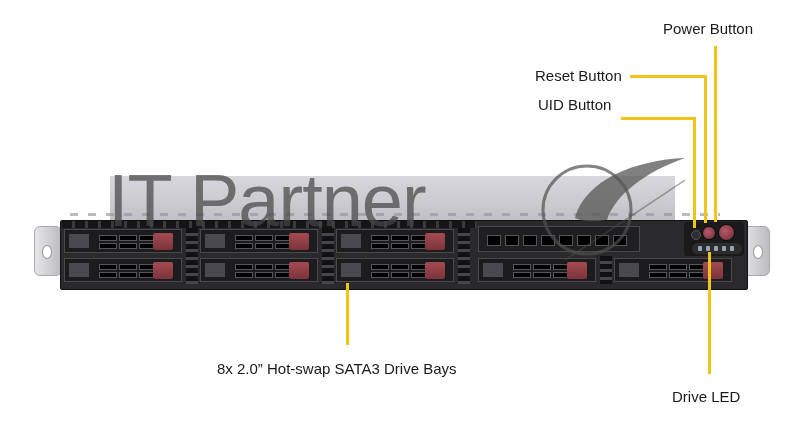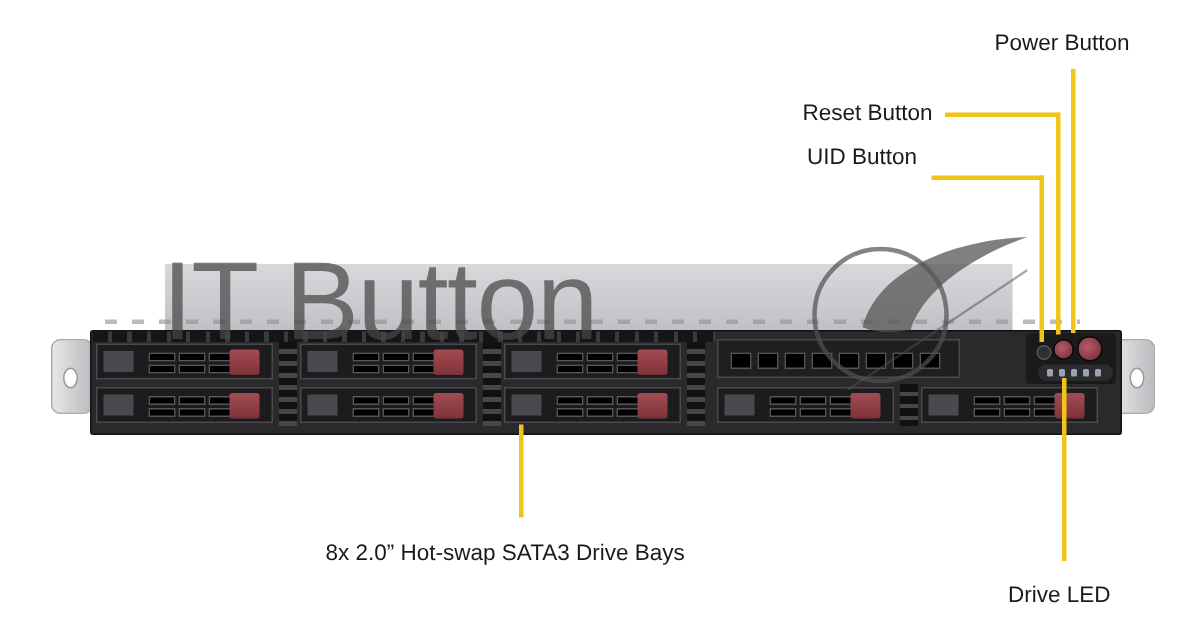--- a/index.html
+++ b/index.html
@@ -210,21 +210,21 @@
 <div class="btn" style="left:702px;top:226px;width:12px;height:12px;"></div>
 <div class="btn" style="left:718px;top:224px;width:15px;height:15px;"></div>
 <div class="led-strip">
   <div class="led" style="left:6px;"></div>
   <div class="led" style="left:14px;"></div>
   <div class="led" style="left:22px;"></div>
   <div class="led" style="left:30px;"></div>
   <div class="led" style="left:38px;"></div>
 </div>
 
-<div class="watermark">IT Button</div>
+<div class="watermark">IT Partner</div>
 <svg class="wm-logo" width="150" height="110" viewBox="0 0 150 110">
   <circle cx="52" cy="60" r="44" fill="none" stroke="rgba(80,80,80,0.7)" stroke-width="3"></circle>
   <path d="M40 68 C 50 30, 100 10, 150 8 C 110 22, 80 45, 72 70 C 60 72, 48 72, 40 68 Z" fill="rgba(85,85,85,0.75)"></path>
   <path d="M30 110 L 150 30" stroke="rgba(80,80,80,0.5)" stroke-width="1.5"></path>
 </svg>
 
 <div class="line" style="left:714px;top:46px;width:3px;height:176px;"></div>
 <div class="line" style="left:630px;top:75px;width:76px;height:3px;"></div>
 <div class="line" style="left:704px;top:75px;width:3px;height:148px;"></div>
 <div class="line" style="left:621px;top:117px;width:74px;height:3px;"></div>

